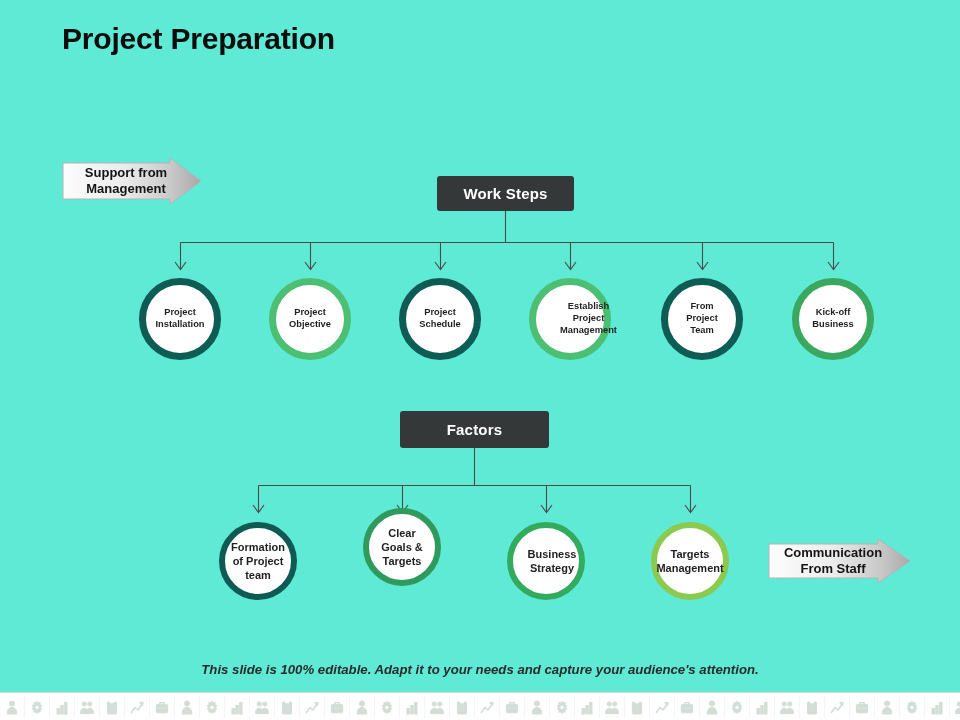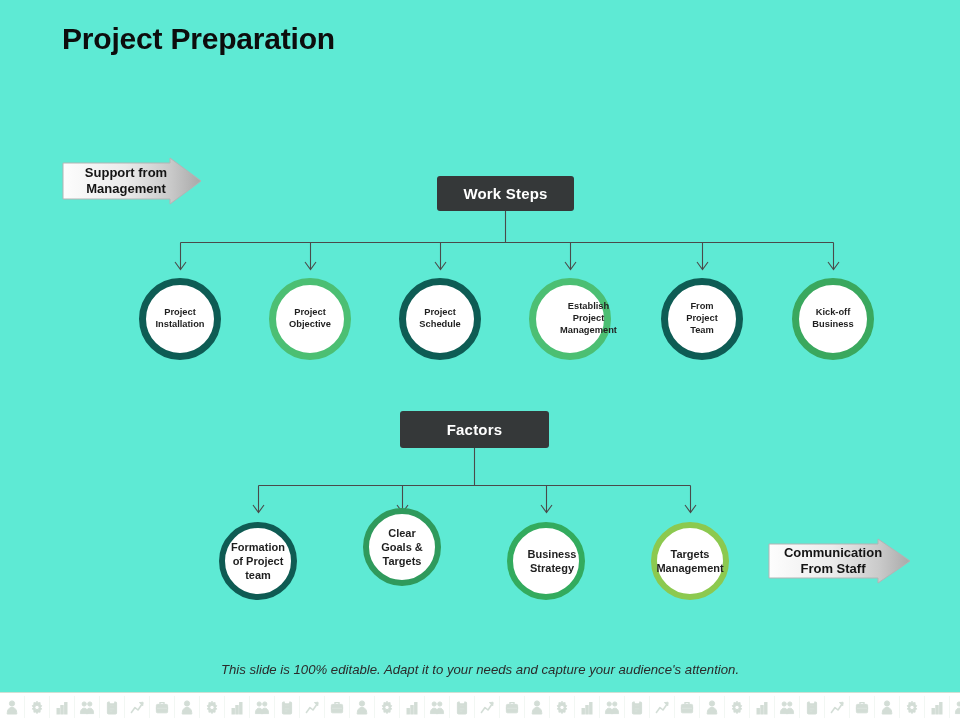--- a/index.html
+++ b/index.html
@@ -133,21 +133,21 @@
 
   
   #footer-note {
     position: absolute;
     left: 0;
     top: 662px;
     width: 960px;
     text-align: center;
     font-size: 13.2px;
     font-style: italic;
-    font-weight: normal;
+    font-weight: bold;
     color: #2b2b2b;
   }
   #icon-strip {
     position: absolute;
     left: 0;
     top: 692px;
     width: 960px;
     height: 28px;
     border-top: 1px solid #cfe0d4;
     background: #ffffff;

